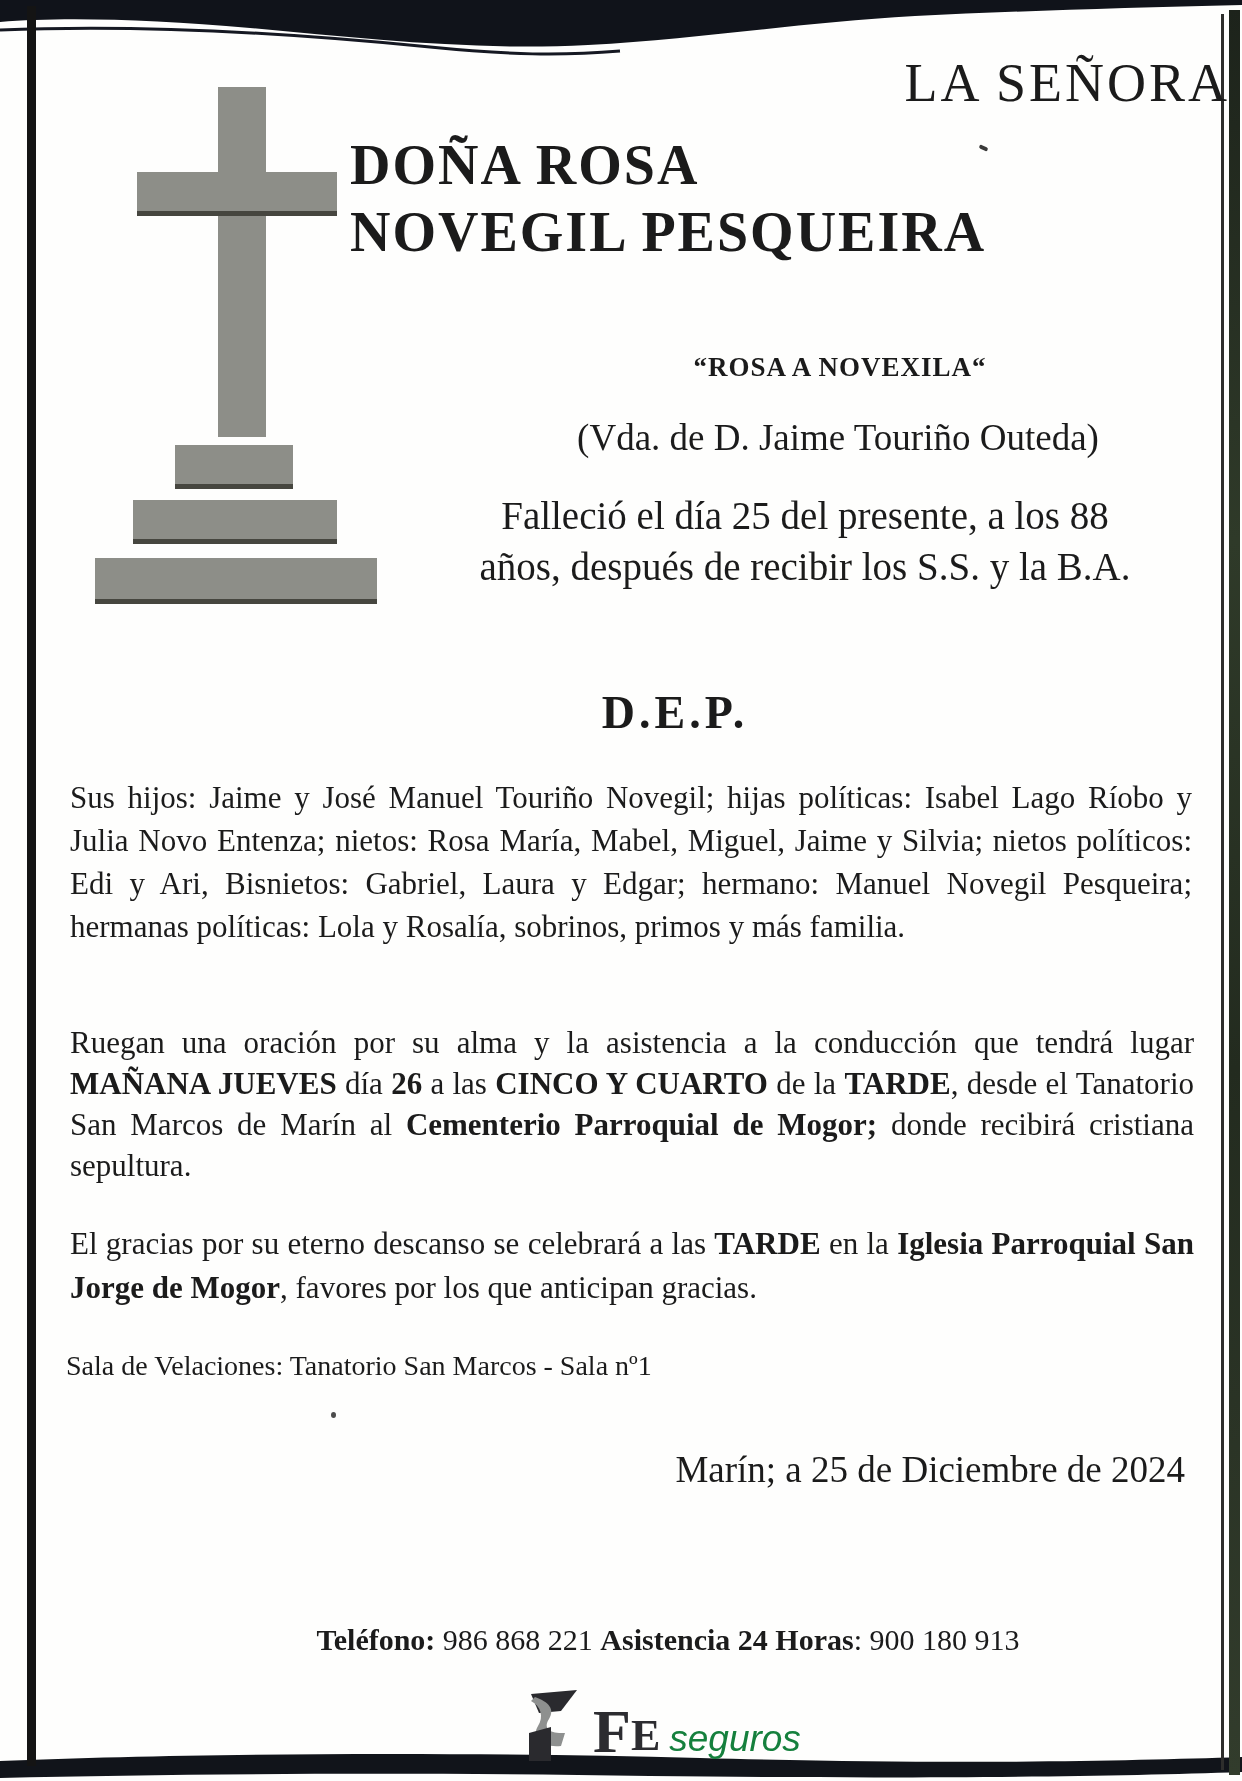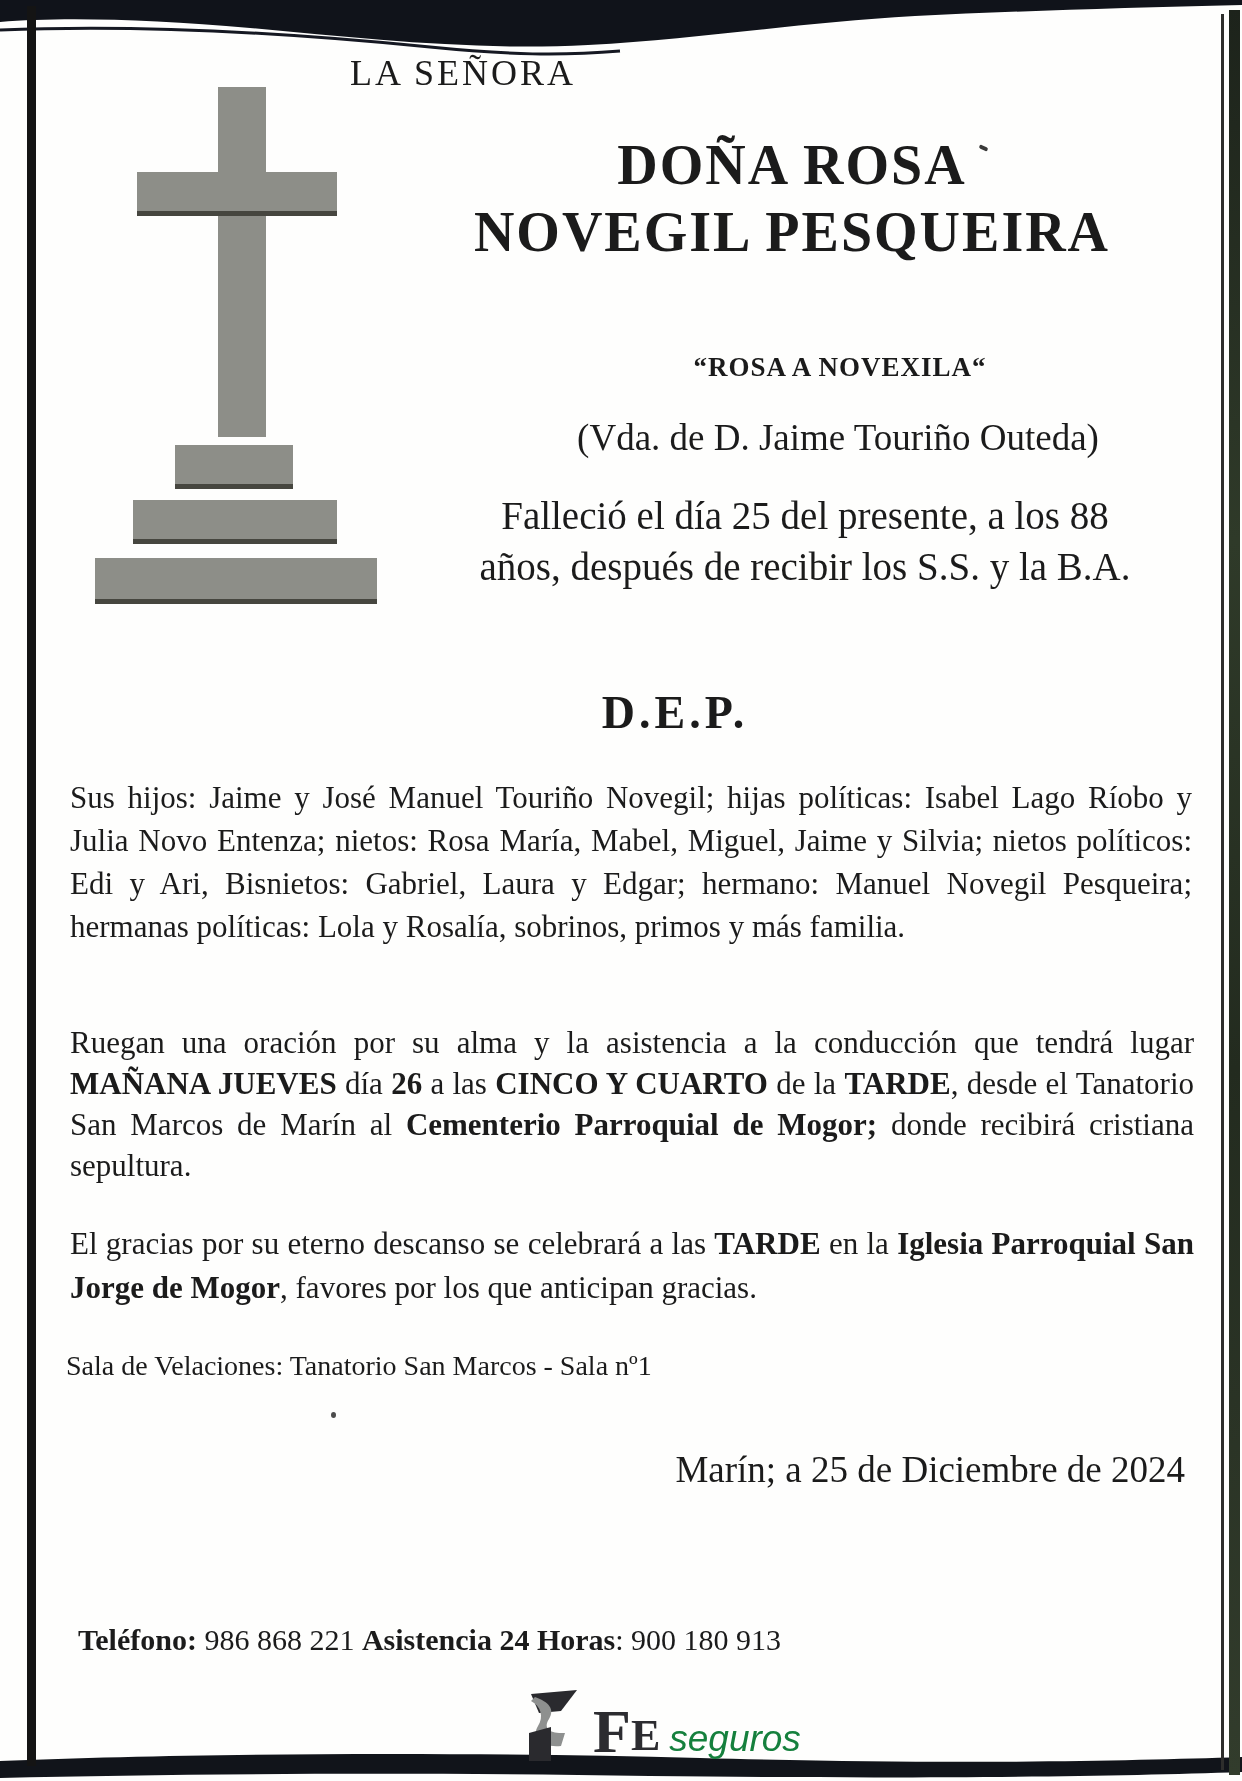--- a/index.html
+++ b/index.html
@@ -14,44 +14,44 @@
   
   .band-top{position:absolute;top:0;left:0;width:1242px;height:60px;}
   .band-bottom{position:absolute;top:1748px;left:0;width:1242px;height:33px;}
   .border-left{position:absolute;left:27px;top:6px;width:9px;height:1760px;background:#141414;}
   .border-right-inner{position:absolute;left:1221px;top:14px;width:3px;height:1756px;background:#2e2e2c;}
   .border-right-outer{position:absolute;left:1229px;top:10px;width:11px;height:1765px;
       background:linear-gradient(180deg,#1d231b 0%,#2f3a29 30%,#232b1f 60%,#323c2c 100%);}
   
   .cross-wrap{position:absolute;left:95px;top:85px;width:282px;height:520px;}
   
-  .h-lasenora{position:absolute;left:350px;top:52px;width:880px;text-align:left;
-      font-size:36px;letter-spacing:3px;}
-  .h-name{position:absolute;left:350px;top:132px;width:884px;text-align:center;
+  .h-lasenora{position:absolute;left:350px;top:52px;width:880px;text-align:right;
+      font-size:54px;letter-spacing:3px;}
+  .h-name{position:absolute;left:350px;top:132px;width:884px;
       font-size:56px;font-weight:bold;letter-spacing:2px;line-height:67px;}
   .h-nickname{position:absolute;left:360px;top:352px;width:960px;text-align:center;
       font-size:27px;font-weight:bold;letter-spacing:1px;}
   .h-vda{position:absolute;left:360px;top:416px;width:956px;text-align:center;font-size:37px;}
   .h-death{position:absolute;left:362px;top:490px;width:886px;text-align:center;
       font-size:39px;line-height:51px;}
   .h-dep{position:absolute;left:54px;top:686px;width:1242px;text-align:center;
       font-size:46px;font-weight:bold;letter-spacing:4px;}
   
   .p-family{position:absolute;left:70px;top:776px;width:1122px;
       font-size:31px;line-height:43px;text-align:justify;}
   .p-conduccion{position:absolute;left:70px;top:1022px;width:1124px;
       font-size:31px;line-height:41px;text-align:justify;}
   .p-funeral{position:absolute;left:70px;top:1222px;width:1124px;
       font-size:31px;line-height:44px;text-align:justify;}
   .p-sala{position:absolute;left:66px;top:1350px;width:1100px;font-size:28px;}
   .p-date{position:absolute;left:392px;top:1448px;width:793px;text-align:right;font-size:37px;}
   .seg-b{font-weight:bold;}
   
   .f-address{position:absolute;left:95px;top:1582px;width:1146px;text-align:center;font-size:29px;}
-  .f-phone{position:absolute;left:78px;top:1623px;width:1146px;font-size:30px;}
+  .f-phone{position:absolute;left:95px;top:1623px;width:1146px;text-align:center;font-size:30px;}
   .logo{position:absolute;left:525px;top:1686px;width:320px;height:75px;display:flex;align-items:flex-end;}
   .logo-mark{width:58px;height:72px;flex:0 0 auto;}
   .logo-f{font-size:62px;font-weight:bold;line-height:60px;color:#2c2c30;margin-left:10px;}
   .logo-e{font-size:44px;font-weight:bold;line-height:50px;color:#2c2c30;}
   .logo-seguros{font-family:"Liberation Sans","DejaVu Sans",sans-serif;font-style:italic;
       font-size:37px;line-height:44px;color:#15803d;margin-left:9px;}
   
   .speck1{position:absolute;left:979px;top:146px;width:9px;height:4px;background:#3a3a3a;
       transform:rotate(25deg);border-radius:2px;}
   .speck2{position:absolute;left:331px;top:1412px;width:5px;height:6px;background:#4c4c4c;border-radius:50%;}

